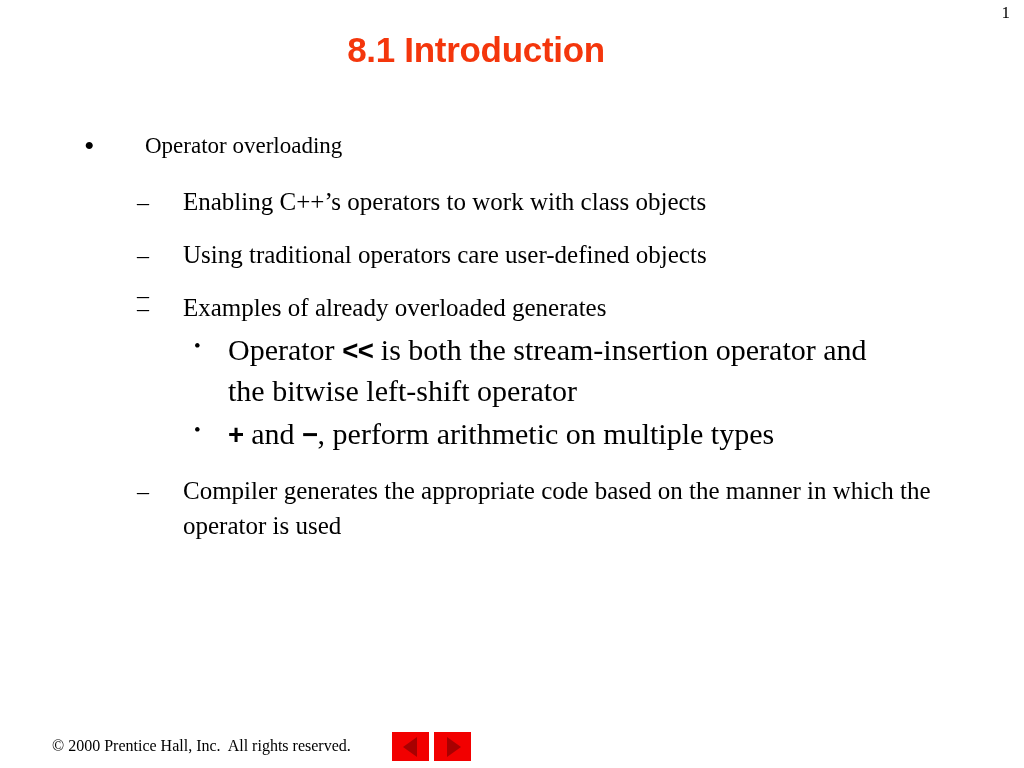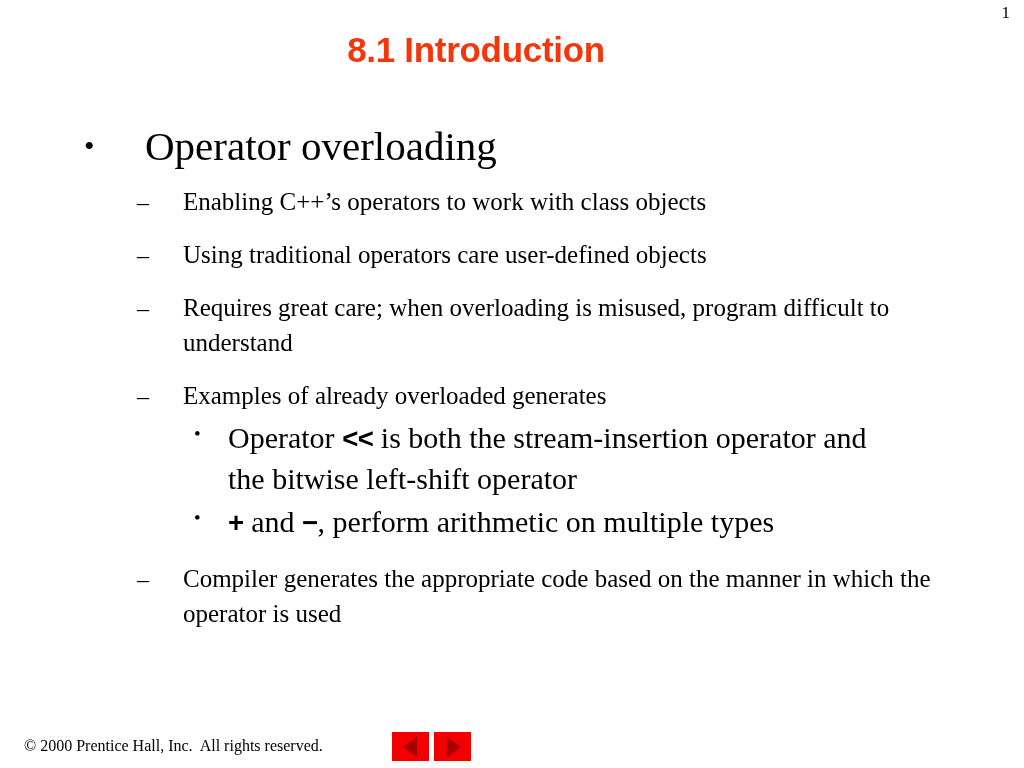--- a/index.html
+++ b/index.html
@@ -85,21 +85,21 @@
     padding-left: 145px;
     margin-bottom: 6px;
   }
   .lvl1 .marker {
     left: 84px;
     top: 3px;
     font-size: 30px;
     line-height: 34px;
   }
   .lvl1 .btext {
-    font-size: 41px;
+    font-size: 23px;
     line-height: 40px;
   }
 
   
   .lvl2 {
     padding-left: 183px;
     padding-right: 70px;
     margin-bottom: 5px;
   }
   .lvl2 .marker {
@@ -135,21 +135,21 @@
   .op {
     font-family: "Liberation Sans", "DejaVu Sans", sans-serif;
     font-weight: bold;
     font-size: 0.92em;
     letter-spacing: -0.5px;
   }
 
   
   .footer-copy {
     position: absolute;
-    left: 24px;
+    left: 52px;
     bottom: 12px;
     font-family: "Liberation Serif", "DejaVu Serif", serif;
     font-size: 16px;
     line-height: 20px;
     color: #000000;
     white-space: pre;
   }
 
   .nav {
     position: absolute;
@@ -213,21 +213,20 @@
       <span class="btext">Enabling C++’s operators to work with class objects</span>
     </div>
 
     <div class="bullet-row lvl2">
       <span class="marker">–</span>
       <span class="btext">Using traditional operators care user-defined objects</span>
     </div>
 
     <div class="bullet-row lvl2">
       <span class="marker">–</span>
-      <span class="btext">Requires great care; when overloading is misused, program difficult to understand</span>
     </div>
 
     <div class="bullet-row lvl2">
       <span class="marker">–</span>
       <span class="btext">Examples of already overloaded generates</span>
     </div>
 
     <div class="bullet-row lvl3">
       <span class="marker">•</span>
       <span class="btext"><span>Operator </span><span class="op">&lt;&lt;</span><span> is both the stream-insertion operator and the bitwise left-shift operator</span></span>

